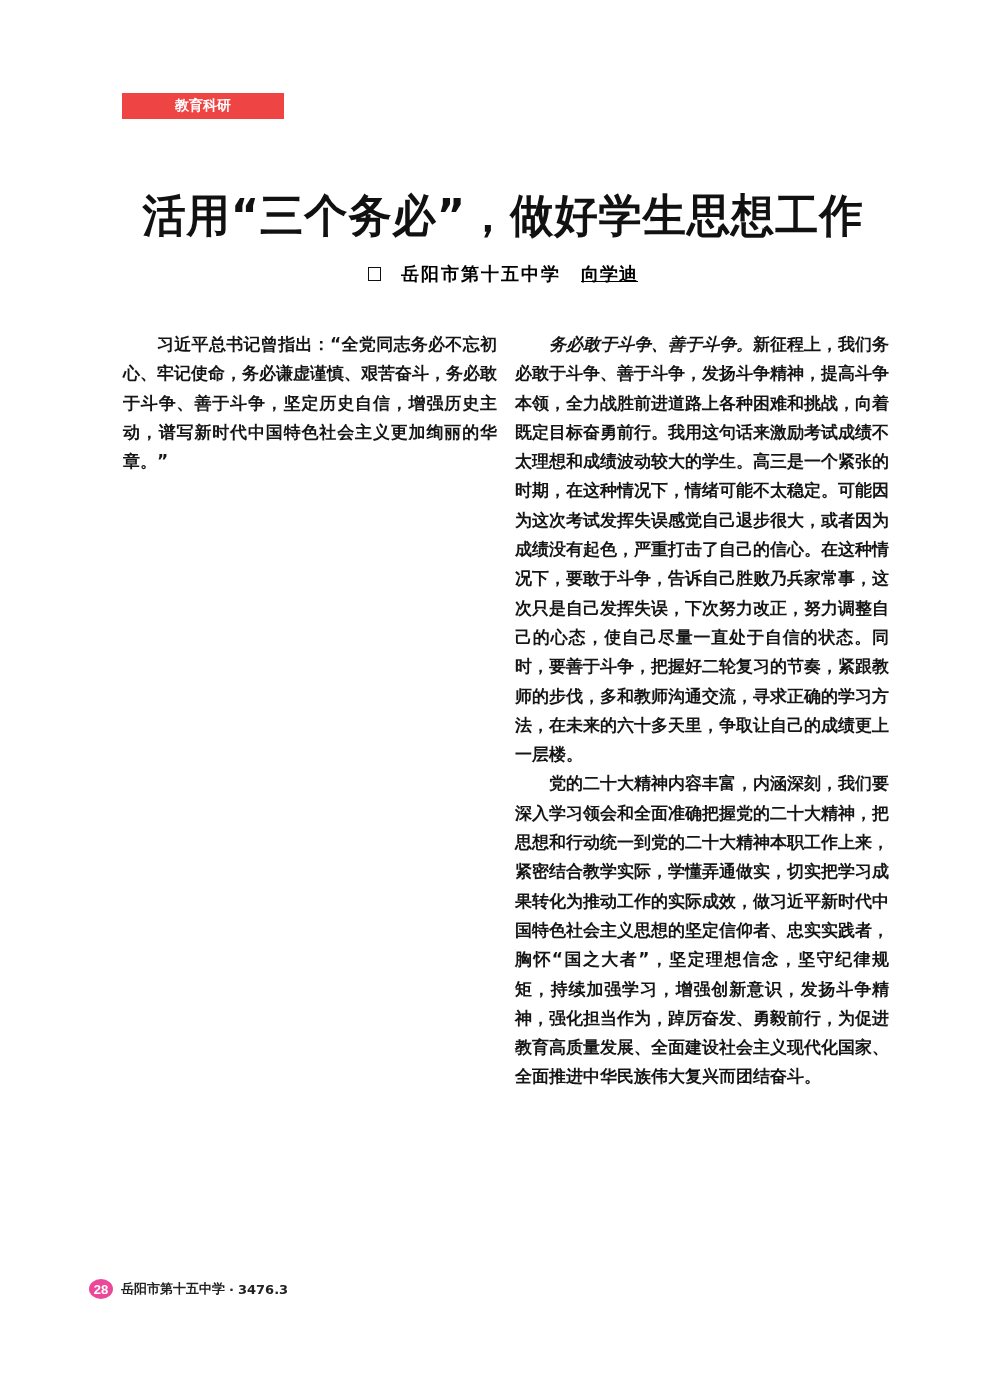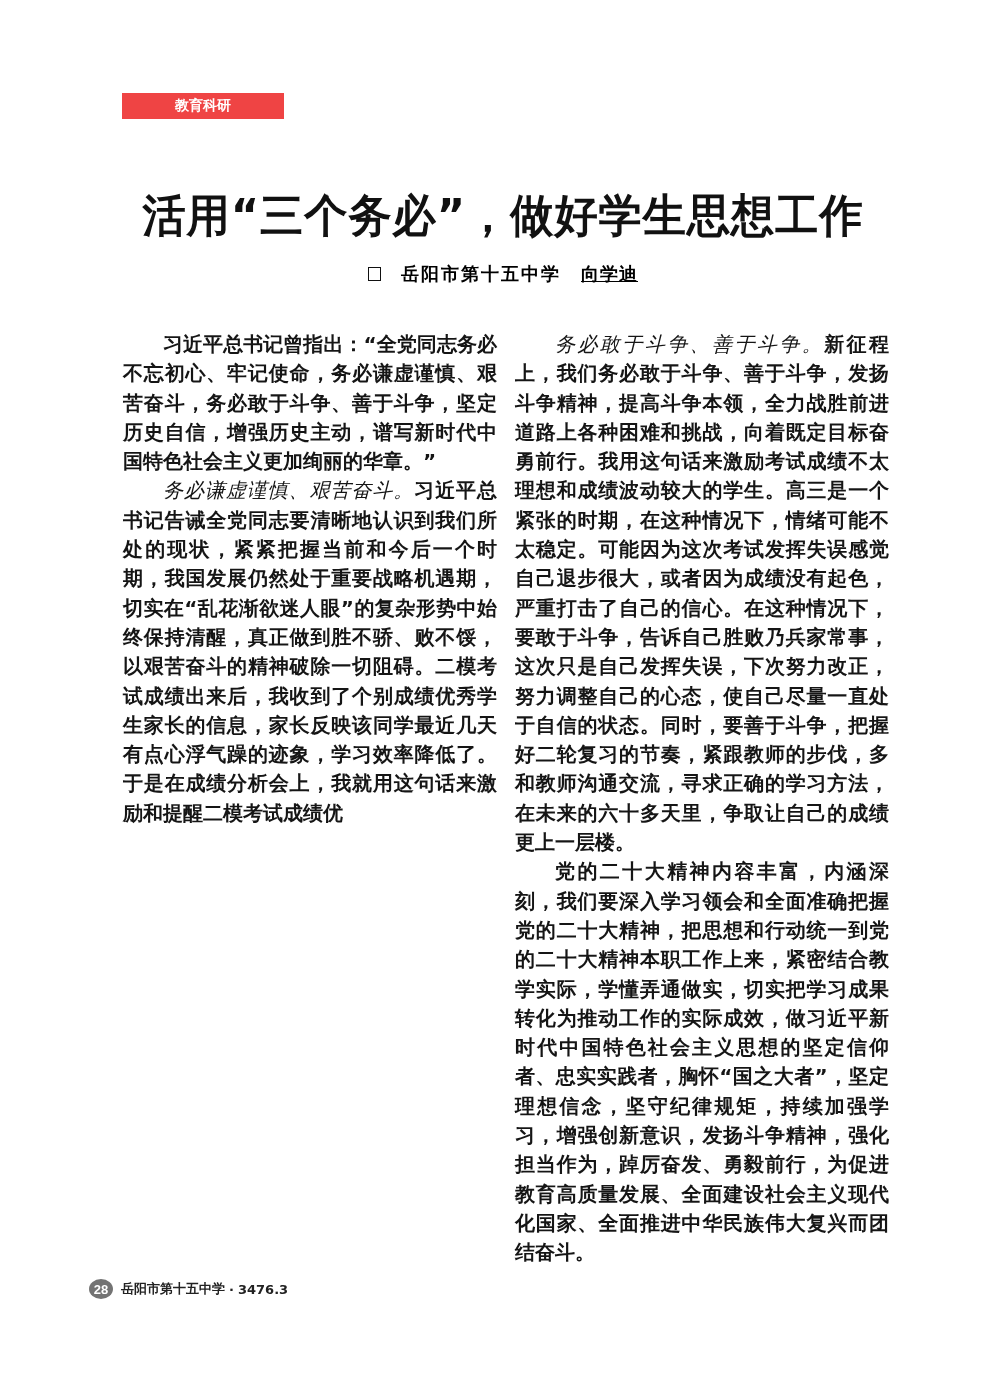--- a/index.html
+++ b/index.html
@@ -24,34 +24,34 @@
     display: flex; justify-content: center; align-items: center;
   }
   .byline .box-icon {
     display: inline-block; width: 13px; height: 14px; border: 1.6px solid #111; margin-right: 20px;
     box-sizing: border-box;
   }
   .byline .school { font-family: "DejaVu Serif", serif; margin-right: 20px; letter-spacing: 2px; }
   .byline .author { letter-spacing: 1px; text-decoration: underline; }
   .column {
     position: absolute; top: 330px; width: 374px;
-    font-size: 20px; line-height: 29.3px; text-align: justify; font-weight: bold;
+    font-size: 17px; line-height: 29.3px; text-align: justify; font-weight: bold;
     font-family: "DejaVu Sans", sans-serif; color: #151515;
   }
   .column.left { left: 123px; }
   .column.right { left: 515px; }
   .column p { margin: 0; text-indent: 2em; text-align: justify; }
   .column p.cont { text-indent: 0; }
-  .lead { font-family: "DejaVu Serif", serif; font-style: italic; font-weight: normal; margin-top: 44px; }
+  .lead { font-family: "DejaVu Serif", serif; font-style: italic; font-weight: bold; margin-top: 44px; }
   .footer {
     position: absolute; left: 89px; top: 1278px; height: 22px;
     display: flex; align-items: center; font-size: 13px; font-weight: bold; color: #222;
   }
   .page-badge {
-    width: 24px; height: 20px; border-radius: 50%; background: #737373; color: #fff;
+    width: 24px; height: 20px; border-radius: 50%; background: #ec4899; color: #fff;
     font-size: 13px; font-weight: bold; display: flex; align-items: center; justify-content: center;
     margin-right: 8px; font-family: "Liberation Sans", sans-serif;
   }
 </style>
 </head>
 <body>
 
 <div class="section-tag">教育科研</div>
 
 <div class="title">活用“三个务必”，做好学生思想工作</div>
@@ -59,23 +59,20 @@
 <div class="byline">
   <span class="box-icon"></span>
   <span class="school">岳阳市第十五中学</span>
   <span class="author">向学迪</span>
 </div>
 
 <div class="column left">
   <p>
     <span class="lead"></span><span>习近平总书记曾指出：“全党同志务必不忘初心、牢记使命，务必谦虚谨慎、艰苦奋斗，务必敢于斗争、善于斗争，坚定历史自信，增强历史主动，谱写新时代中国特色社会主义更加绚丽的华章。”</span>
   </p>
-  <p>
-    <span class="lead">务必谦虚谨慎、艰苦奋斗。</span><span>习近平总书记告诫全党同志要清晰地认识到我们所处的现状，紧紧把握当前和今后一个时期，我国发展仍然处于重要战略机遇期，切实在“乱花渐欲迷人眼”的复杂形势中始终保持清醒，真正做到胜不骄、败不馁，以艰苦奋斗的精神破除一切阻碍。二模考试成绩出来后，我收到了个别成绩优秀学生家长的信息，家长反映该同学最近几天有点心浮气躁的迹象，学习效率降低了。于是在成绩分析会上，我就用这句话来激励和提醒二模考试成绩优</span>
-  </p>
 </div>
 
 <div class="column right">
   <p>
     <span class="lead">务必敢于斗争、善于斗争。</span><span>新征程上，我们务必敢于斗争、善于斗争，发扬斗争精神，提高斗争本领，全力战胜前进道路上各种困难和挑战，向着既定目标奋勇前行。我用这句话来激励考试成绩不太理想和成绩波动较大的学生。高三是一个紧张的时期，在这种情况下，情绪可能不太稳定。可能因为这次考试发挥失误感觉自己退步很大，或者因为成绩没有起色，严重打击了自己的信心。在这种情况下，要敢于斗争，告诉自己胜败乃兵家常事，这次只是自己发挥失误，下次努力改正，努力调整自己的心态，使自己尽量一直处于自信的状态。同时，要善于斗争，把握好二轮复习的节奏，紧跟教师的步伐，多和教师沟通交流，寻求正确的学习方法，在未来的六十多天里，争取让自己的成绩更上一层楼。</span>
   </p>
   <p>
     <span class="lead"></span><span>党的二十大精神内容丰富，内涵深刻，我们要深入学习领会和全面准确把握党的二十大精神，把思想和行动统一到党的二十大精神本职工作上来，紧密结合教学实际，学懂弄通做实，切实把学习成果转化为推动工作的实际成效，做习近平新时代中国特色社会主义思想的坚定信仰者、忠实实践者，胸怀“国之大者”，坚定理想信念，坚守纪律规矩，持续加强学习，增强创新意识，发扬斗争精神，强化担当作为，踔厉奋发、勇毅前行，为促进教育高质量发展、全面建设社会主义现代化国家、全面推进中华民族伟大复兴而团结奋斗。</span>
   </p>
 </div>

